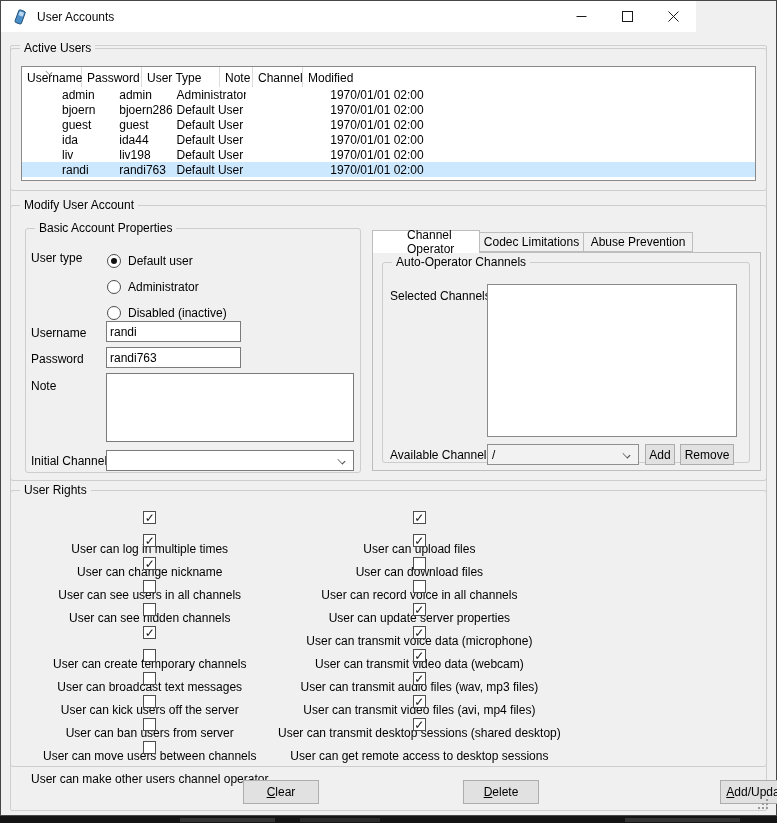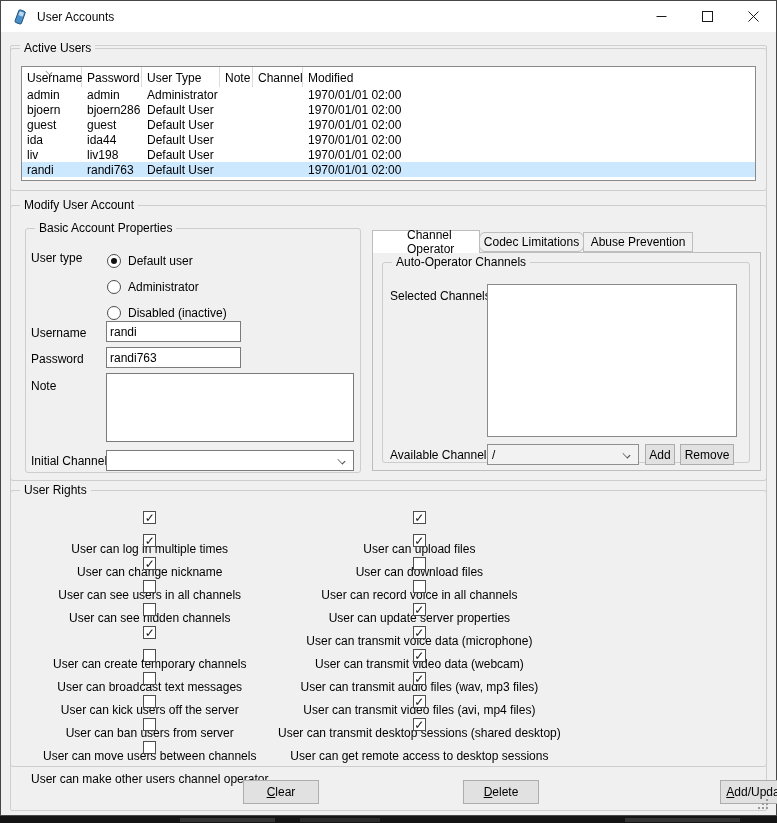--- a/index.html
+++ b/index.html
@@ -2,39 +2,39 @@
 <html><head>
 <meta charset="utf-8">
 <style>
   * { margin:0; padding:0; box-sizing:border-box; }
   html,body { width:777px; height:823px; overflow:hidden; background:#101010;
     font-family:"Liberation Sans", sans-serif; font-size:12px; color:#000; }
   .abs { position:absolute; }
   .window { position:absolute; left:0; top:0; width:777px; height:816px;
     background:#f0f0f0; border:1px solid #474747; }
   
-  .titlebar { position:absolute; left:0; top:0; width:775px; height:31px;
+  .titlebar { position:absolute; left:0; top:0; width:695px; height:31px;
     background:#ffffff; display:flex; align-items:center;justify-content:center; }
   .app-icon { margin-left:11px; width:16px; height:16px; flex:0 0 auto; }
   .title-text { margin-left:9px; font-size:12px; color:#0a0a0a; }
   .win-controls { margin-left:auto; display:flex; height:100%; }
   .ctrl { width:46px; height:100%; display:flex; align-items:center; justify-content:center; }
   
   .gb { position:absolute; border:1px solid #cdcdcd; border-radius:3px; }
   .gb-label { position:absolute; top:-8px; left:9px; background:#f0f0f0; padding:0 4px;
     font-size:12px; white-space:nowrap; }
   .outer-frame { position:absolute; left:9px; top:44px; width:757px; height:766px;
     border:1px solid #cfcfcf; border-radius:2px; pointer-events:none; }
   
   .table { position:absolute; left:20px; top:65px; width:735px; height:115px;
     background:#fff; border:1px solid #8a8a8a; overflow:hidden; }
   .thead { display:flex; height:20px; }
   .th { display:flex; align-items:flex-end; padding:0 0 2px 5px; border-right:1px solid #dcdcdc;
     position:relative; font-size:12px; }
-  .tr { display:flex; height:15px; align-items:flex-end; }
+  .tr { display:flex; height:15px; align-items:flex-end;padding-left:35px; }
   .tr.selected { background:#cce8ff; }
   .td { padding-left:5px; font-size:12px; white-space:nowrap; overflow:hidden; }
   .c1{width:60px;} .c2{width:60px;} .c3{width:78px;} .c4{width:33px;} .c5{width:50px;} .c6{width:452px; border-right:none;}
   .sort-chev { position:absolute; top:2px; left:24px; width:6px; height:6px; }
   .sort-chev:before { content:""; position:absolute; left:0; top:0; width:5px; height:5px;
     border-right:1px solid #7a7a7a; border-bottom:1px solid #7a7a7a;
     transform:rotate(45deg) scale(1,.62); }
   
   .lbl { position:absolute; font-size:12px; white-space:nowrap; }
   .tinput { position:absolute; background:#fff; border:1px solid #7a7a7a;
@@ -203,21 +203,21 @@
   <span class="lbl" style="left:30px; top:378px;">Note</span>
   <textarea class="tinput" style="left: 105px; top: 372px; width: 248px; height: 69px; resize: none;"></textarea>
   <span class="lbl" style="left:30px; top:453px;">Initial Channel</span>
   <div class="combo" style="left:105px; top:449px; width:248px; height:21px;">
     <span></span>
     <span class="chev"></span>
   </div>
 
   <div>
       <div class="tab active" style="left: 371px; top: 229px; width: 108px; height: 23px;">Channel Operator</div>
-      <div class="tab" style="left: 478px; top: 231px; width: 105px; height: 20px; border-radius: 6px;">Codec Limitations</div>
+      <div class="tab" style="left: 478px; top: 231px; width: 105px; height: 20px;">Codec Limitations</div>
       <div class="tab" style="left: 582px; top: 231px; width: 110px; height: 20px;">Abuse Prevention</div>
     </div>
   <div class="tabpanel"></div>
 
   <div class="gb" style="left:381px; top:261px; width:368px; height:201px; z-index:2;">
     <span class="gb-label">Auto-Operator Channels</span>
   </div>
   <span class="lbl" style="left:389px; top:288px; z-index:2;">Selected Channels</span>
   <div class="listbox" style="left:486px; top:283px; width:250px; height:153px; z-index:2;"></div>
   <span class="lbl" style="left:389px; top:447px; z-index:2;">Available Channels</span>

